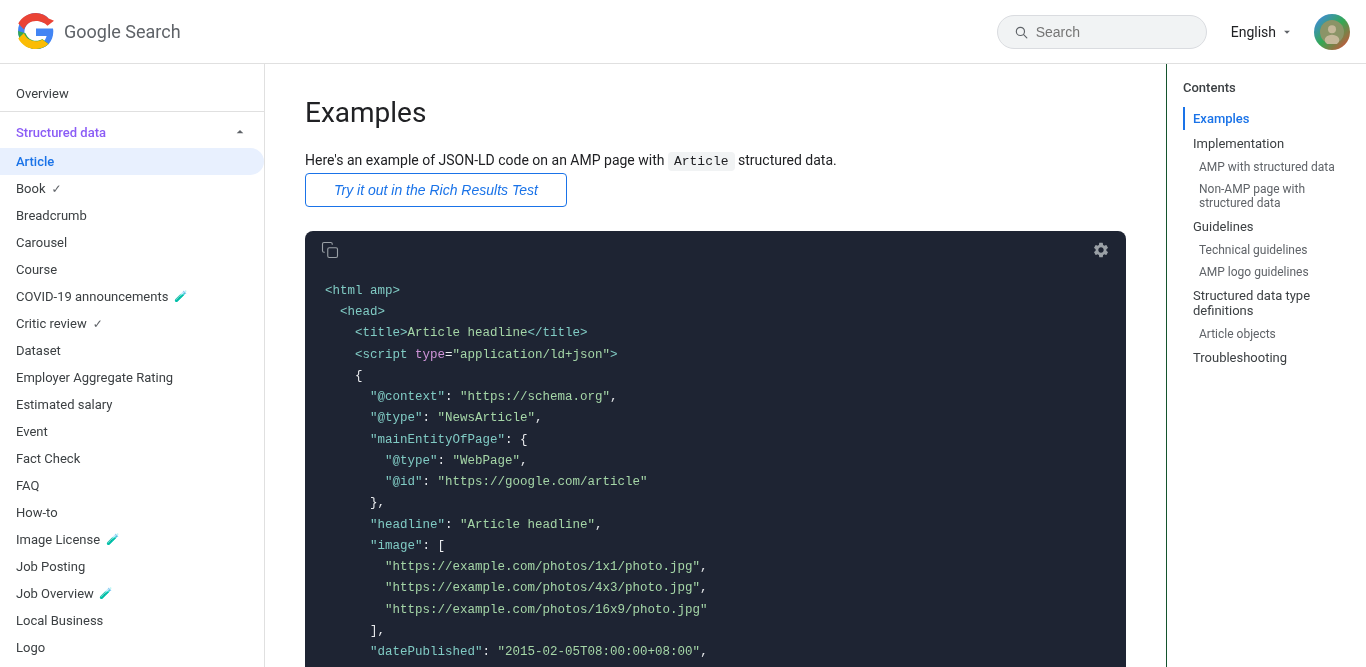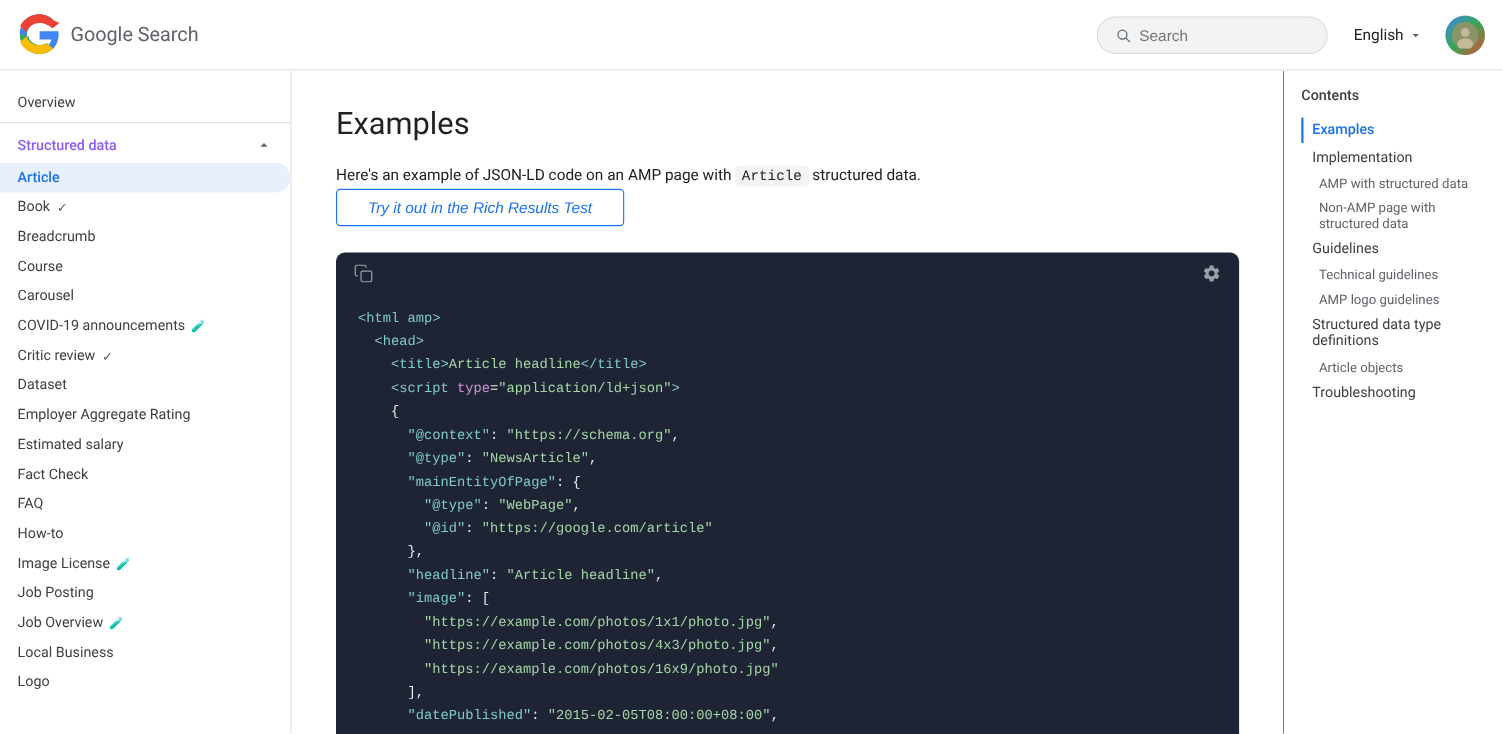--- a/index.html
+++ b/index.html
@@ -313,41 +313,44 @@
       <span>Article</span>
     </div>
     <div class="sidebar-item">
       <span>Book</span>
       <span class="badge-icon">✓</span>
     </div>
     <div class="sidebar-item">
       <span>Breadcrumb</span>
     </div>
     <div class="sidebar-item">
+      <span>Carousel</span>
+    </div>
+    <div class="sidebar-item">
       <span>Course</span>
-    </div>
-    <div class="sidebar-item">
-      <span>Carousel</span>
     </div>
     <div class="sidebar-item">
       <span>COVID-19 announcements</span>
       <span class="beta-icon">🧪</span>
     </div>
     <div class="sidebar-item">
       <span>Critic review</span>
       <span class="badge-icon">✓</span>
     </div>
     <div class="sidebar-item">
       <span>Dataset</span>
     </div>
     <div class="sidebar-item">
       <span>Employer Aggregate Rating</span>
     </div>
     <div class="sidebar-item">
       <span>Estimated salary</span>
+    </div>
+    <div class="sidebar-item">
+      <span>Event</span>
     </div>
     <div class="sidebar-item">
       <span>Fact Check</span>
     </div>
     <div class="sidebar-item">
       <span>FAQ</span>
     </div>
     <div class="sidebar-item">
       <span>How-to</span>
     </div>

